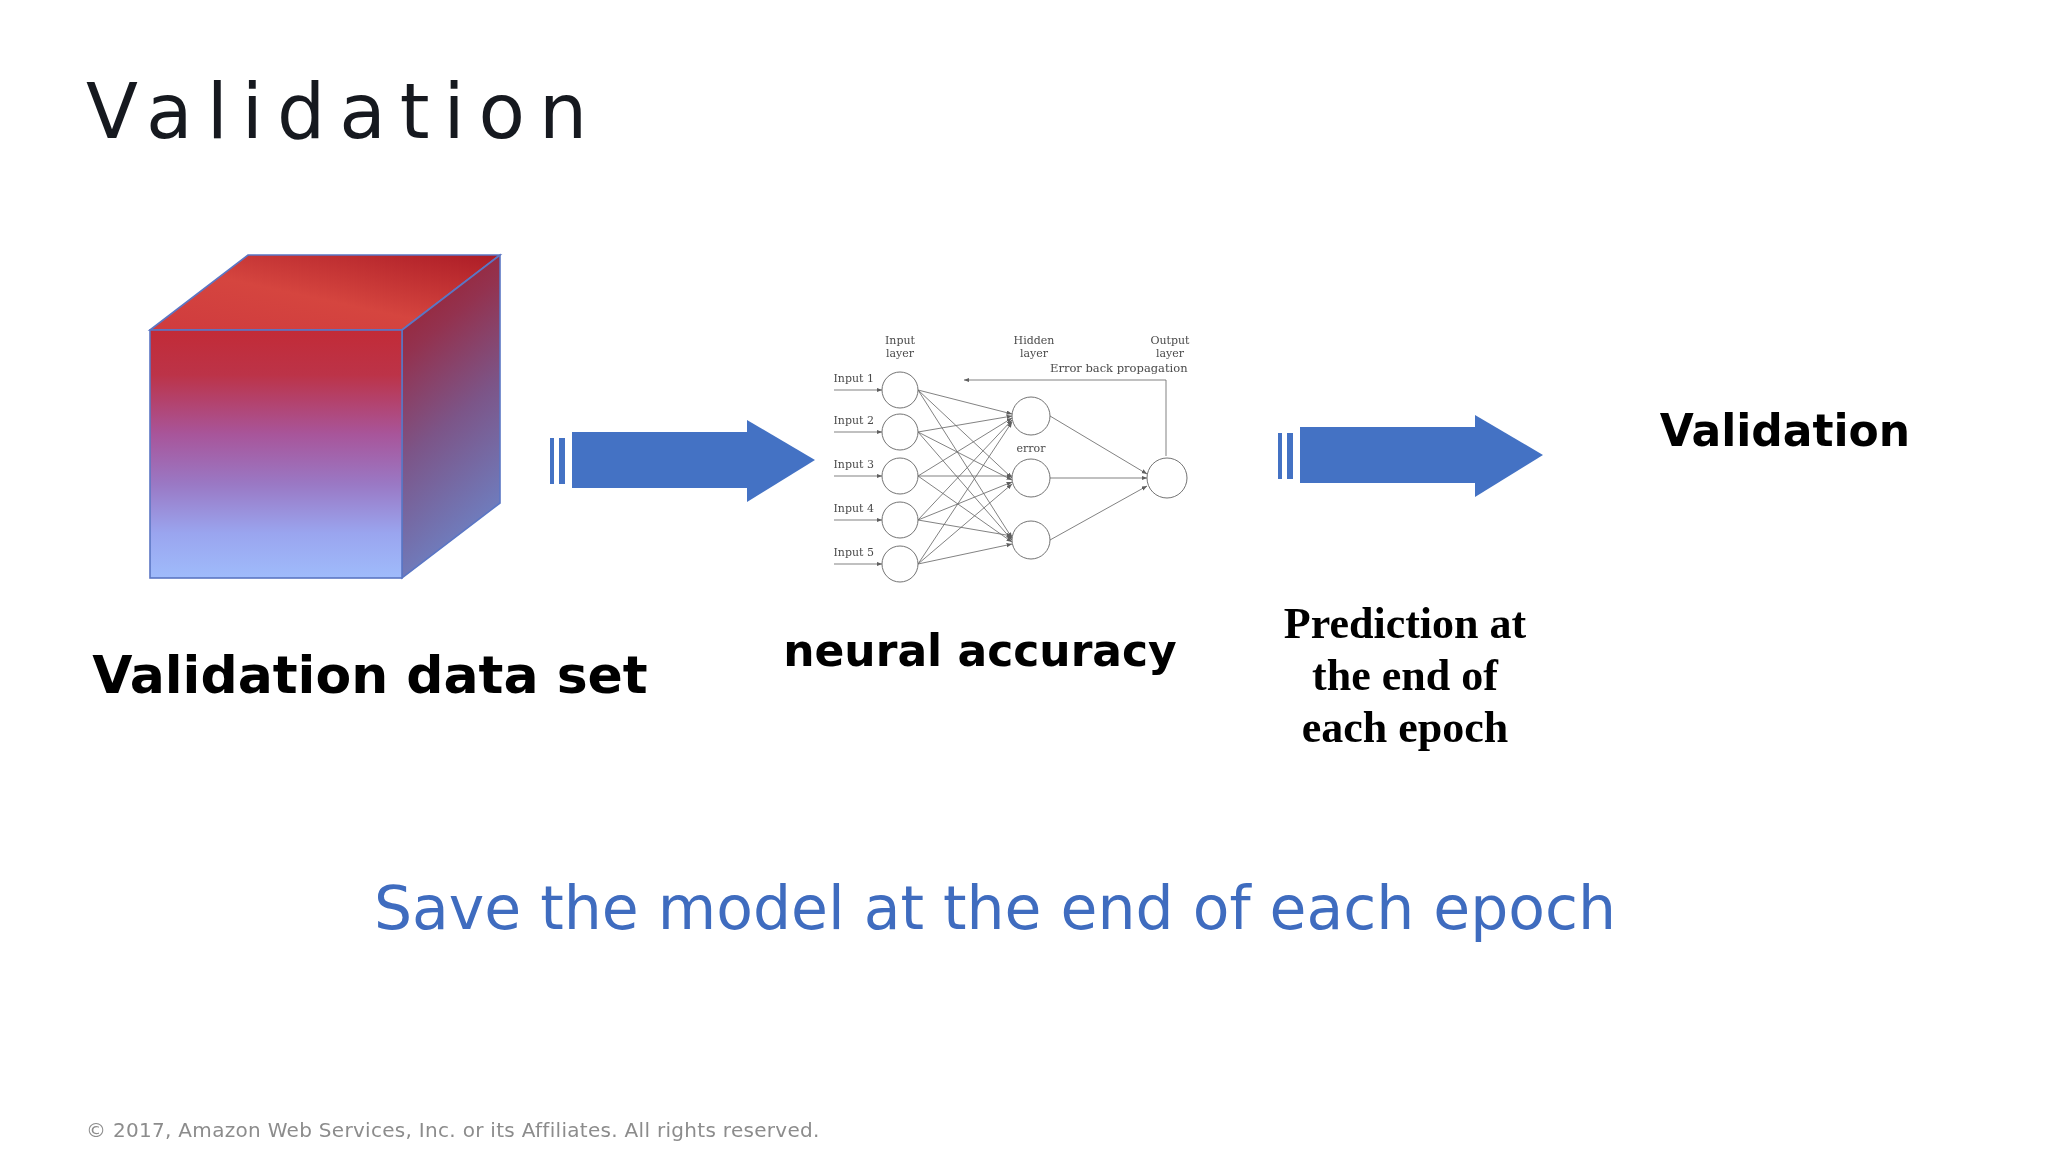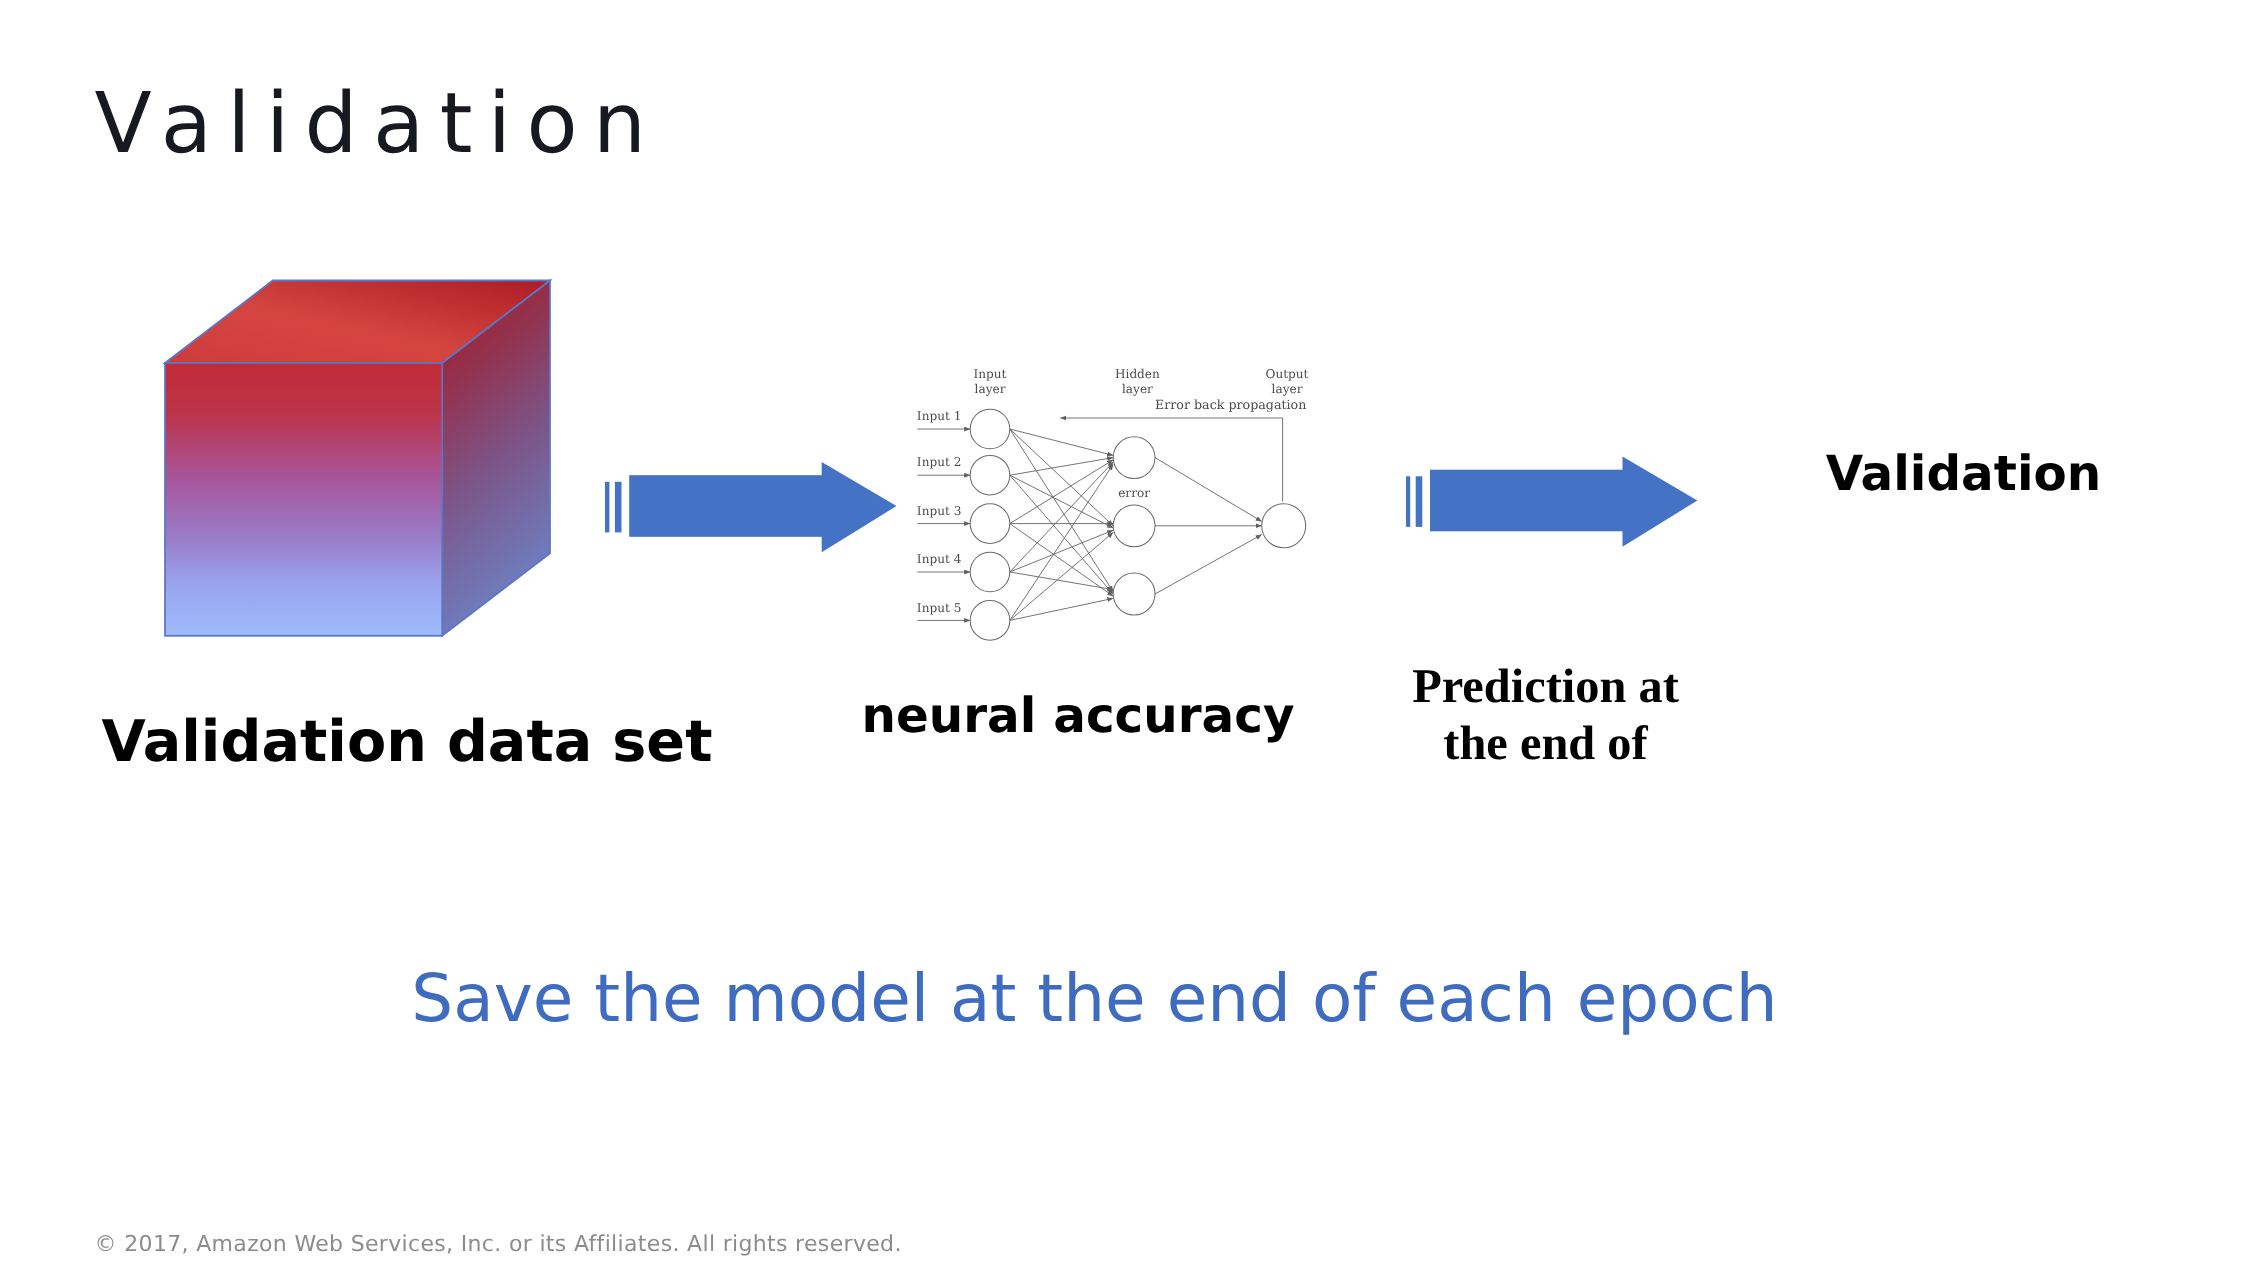--- a/index.html
+++ b/index.html
@@ -259,20 +259,21 @@
     <div>Validation data set</div>
   </div>
 
   <div class="caption" id="caption-network">
     <div>neural accuracy</div>
   </div>
 
   <div class="caption" id="caption-prediction">
     <div>Prediction at</div>
     <div>the end of</div>
+    <div>each epoch</div>
   </div>
 
   <div class="caption" id="caption-accuracy">
     <div>Validation</div>
   </div>
 
   <div id="highlight-note">Save the model at the end of each epoch</div>
 
   <div id="footer-copyright">© 2017, Amazon Web Services, Inc. or its Affiliates. All rights reserved.</div>
 

